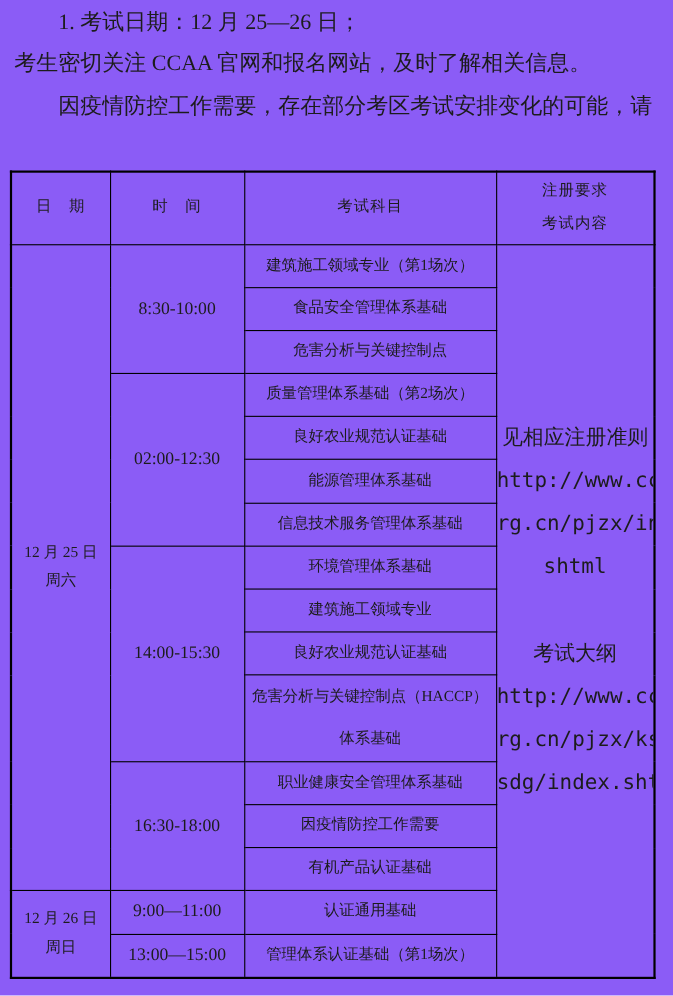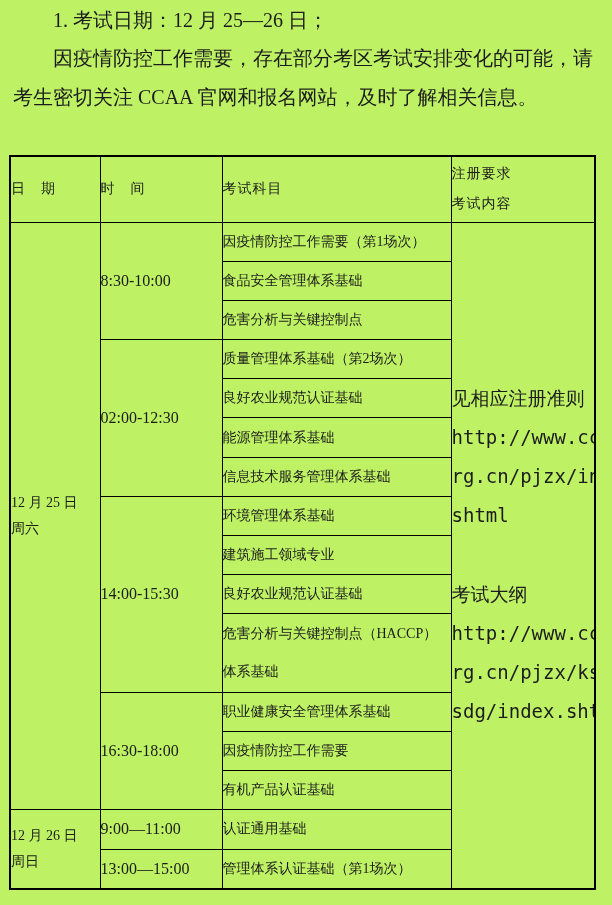--- a/index.html
+++ b/index.html
@@ -4,21 +4,21 @@
 <style>
   html, body {
     margin: 0;
     padding: 0;
     background: #ffffff;
   }
   .page {
     position: relative;
     width: 612px;
     height: 905px;
-    background: #bef264;
+    background: #8b5cf6;
     color: #1c1c1c;
     font-family: "Liberation Serif", "DejaVu Serif", serif;
     overflow: hidden;
   }
   .intro {
     position: absolute;
     left: 13px;
     top: 1px;
     width: 592px;
     font-size: 20px;
@@ -35,20 +35,21 @@
     width: 585px;
     border-collapse: collapse;
     table-layout: fixed;
     border: 2px solid #000;
     font-size: 14px;
     color: #1c1c1c;
   }
   table.schedule td {
     border: 1px solid #000;
     padding: 0;
+    text-align: center;
     vertical-align: middle;
     white-space: pre-line;
     overflow: hidden;
   }
   tr.hd { height: 66px; }
   tr.r  { height: 39.2px; }
   tr.r2 { height: 78.4px; }
   td.hdr-cell {
     line-height: 30px;
     letter-spacing: 1px;
@@ -72,22 +73,22 @@
     white-space: pre;
   }
 </style>
 </head>
 <body>
 
 <div class="page">
 
   <div class="intro">
     <div class="line indent">1. 考试日期：12 月 25—26 日；</div>
+    <div class="line">考生密切关注 CCAA 官网和报名网站，及时了解相关信息。</div>
     <div class="line indent">因疫情防控工作需要，存在部分考区考试安排变化的可能，请</div>
-    <div class="line">考生密切关注 CCAA 官网和报名网站，及时了解相关信息。</div>
   </div>
 
   <table class="schedule">
     <colgroup>
       <col style="width:90px">
       <col style="width:122px">
       <col style="width:229px">
       <col style="width:144px">
     </colgroup>
     <tbody>
@@ -95,21 +96,21 @@
         <td class="hdr-cell">日　期</td>
         <td class="hdr-cell">时　间</td>
         <td class="hdr-cell">考试科目</td>
         <td class="hdr-cell">注册要求
 考试内容</td>
       </tr>
       <tr class="r">
         <td class="date-cell" rowspan="14">12 月 25 日
 周六</td>
         <td class="time-cell" rowspan="3">8:30-10:00</td>
-        <td class="subject-cell">因疫情防控工作需要（第1场次）</td>
+        <td class="subject-cell">建筑施工领域专业（第1场次）</td>
         <td class="req-cell" rowspan="16">见相应注册准则
 http://www.ccaa.o
 rg.cn/pjzx/index.
 shtml
 
 考试大纲
 http://www.ccaa.o
 rg.cn/pjzx/ksxx/k
 sdg/index.shtml</td>
       </tr>

